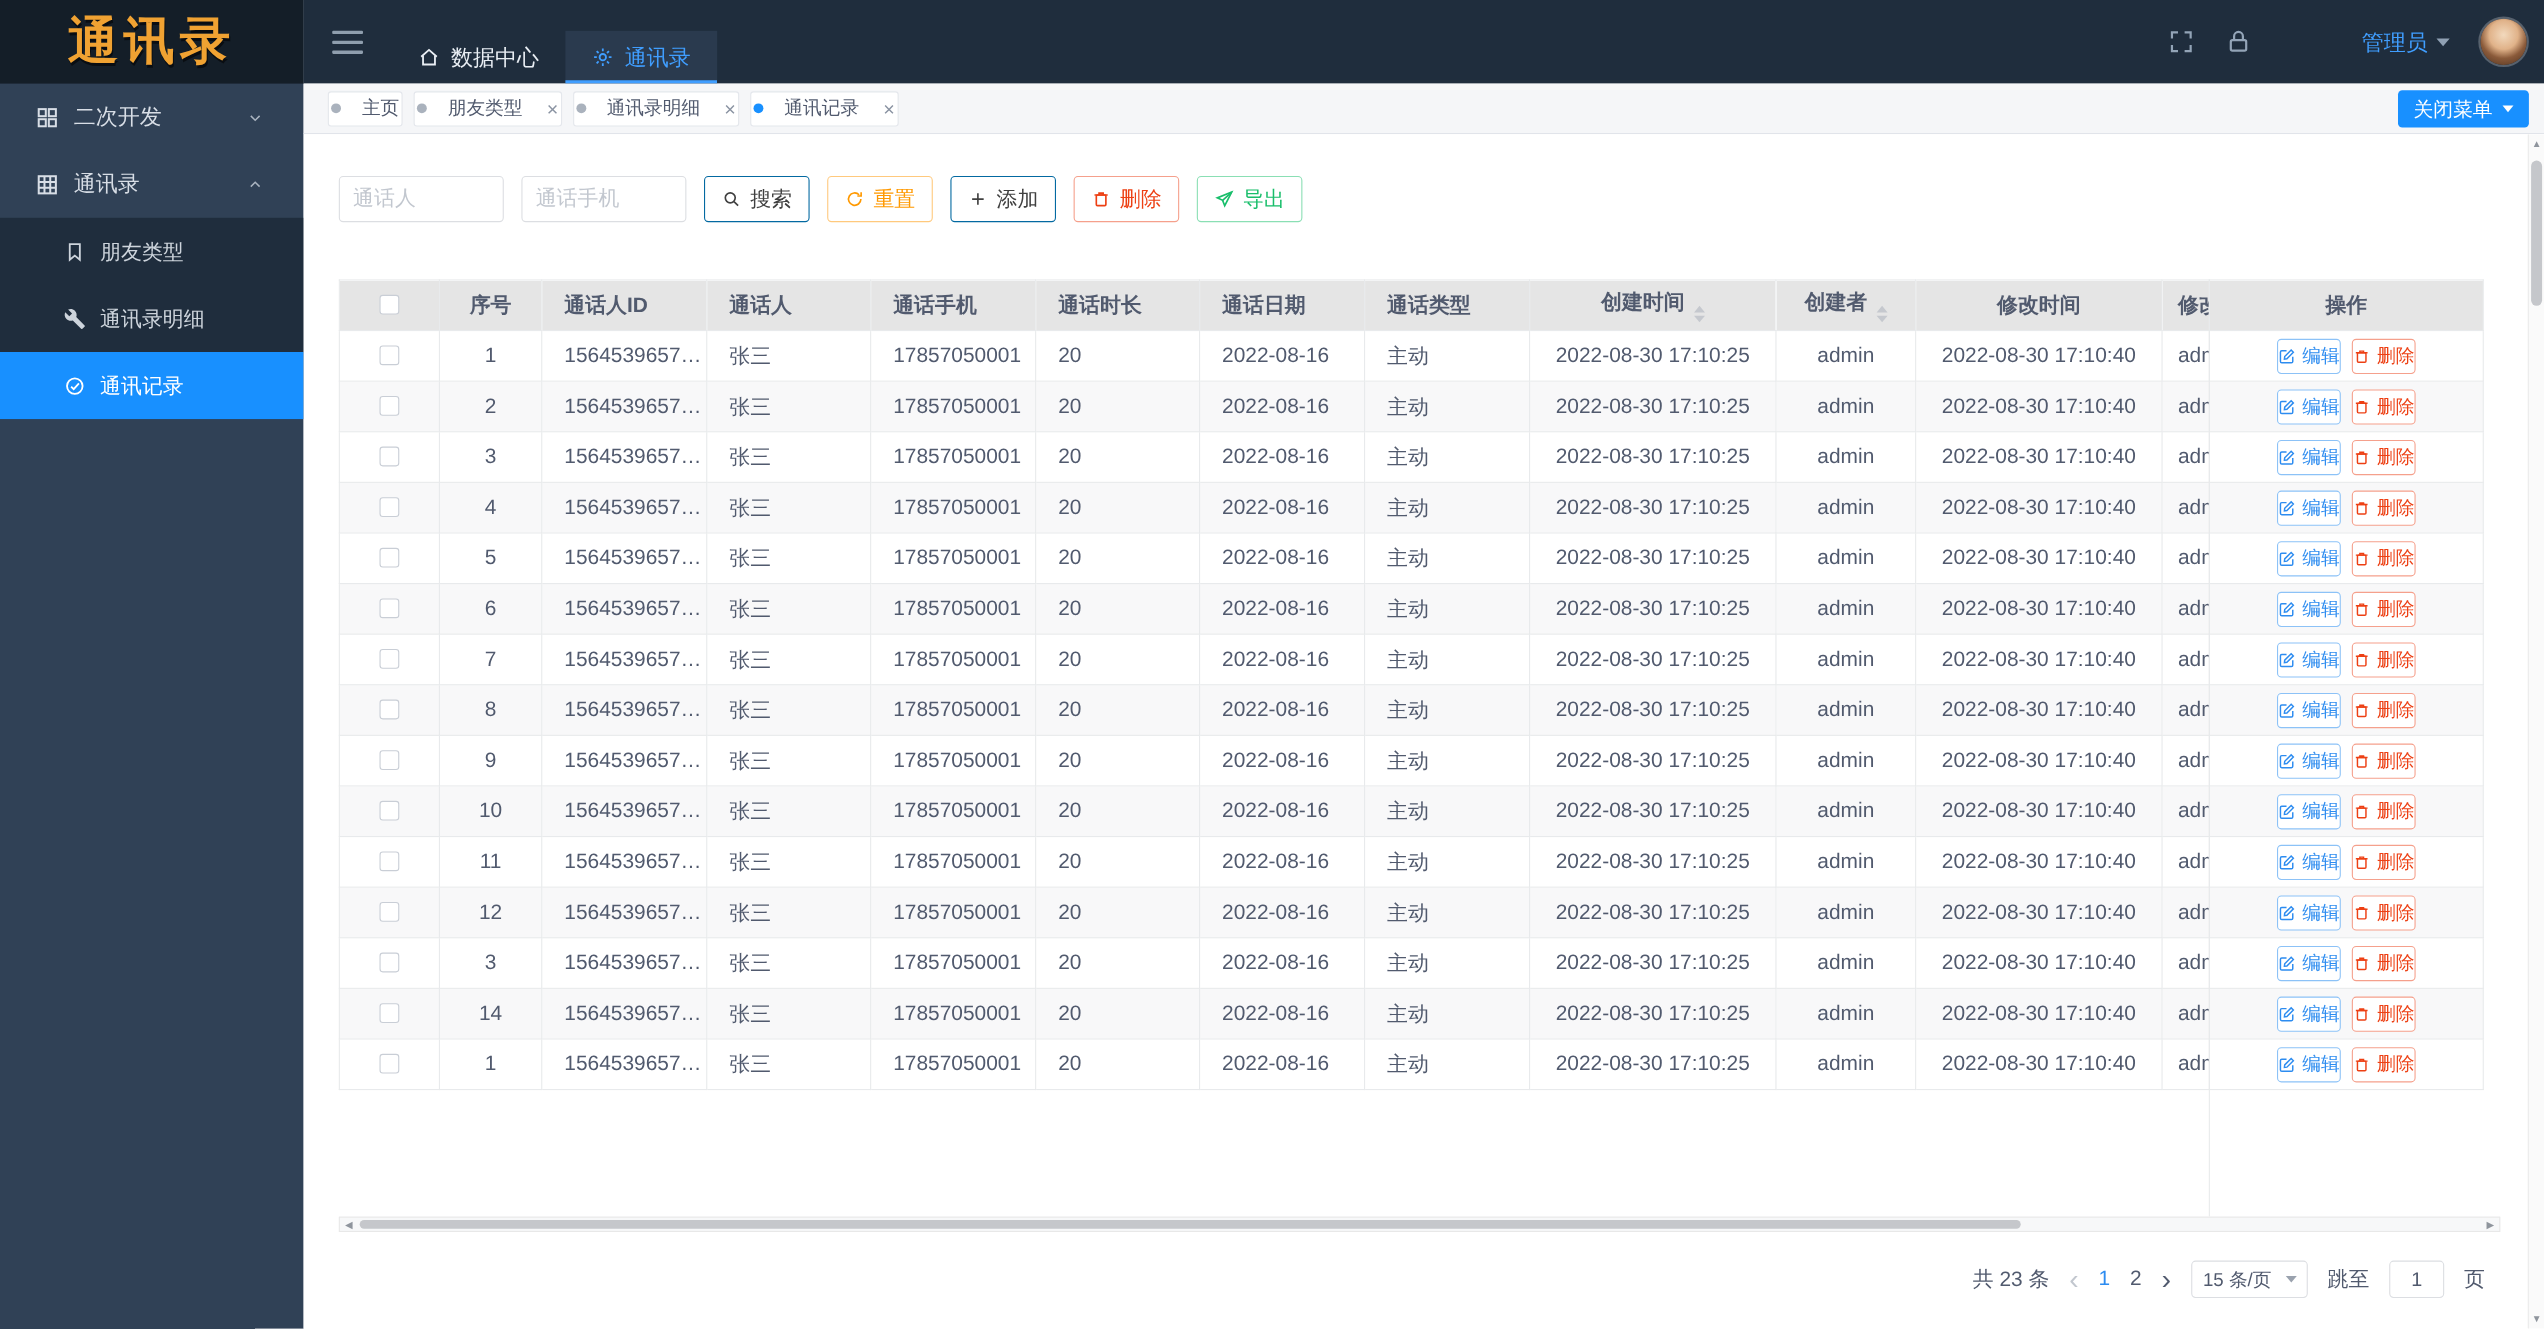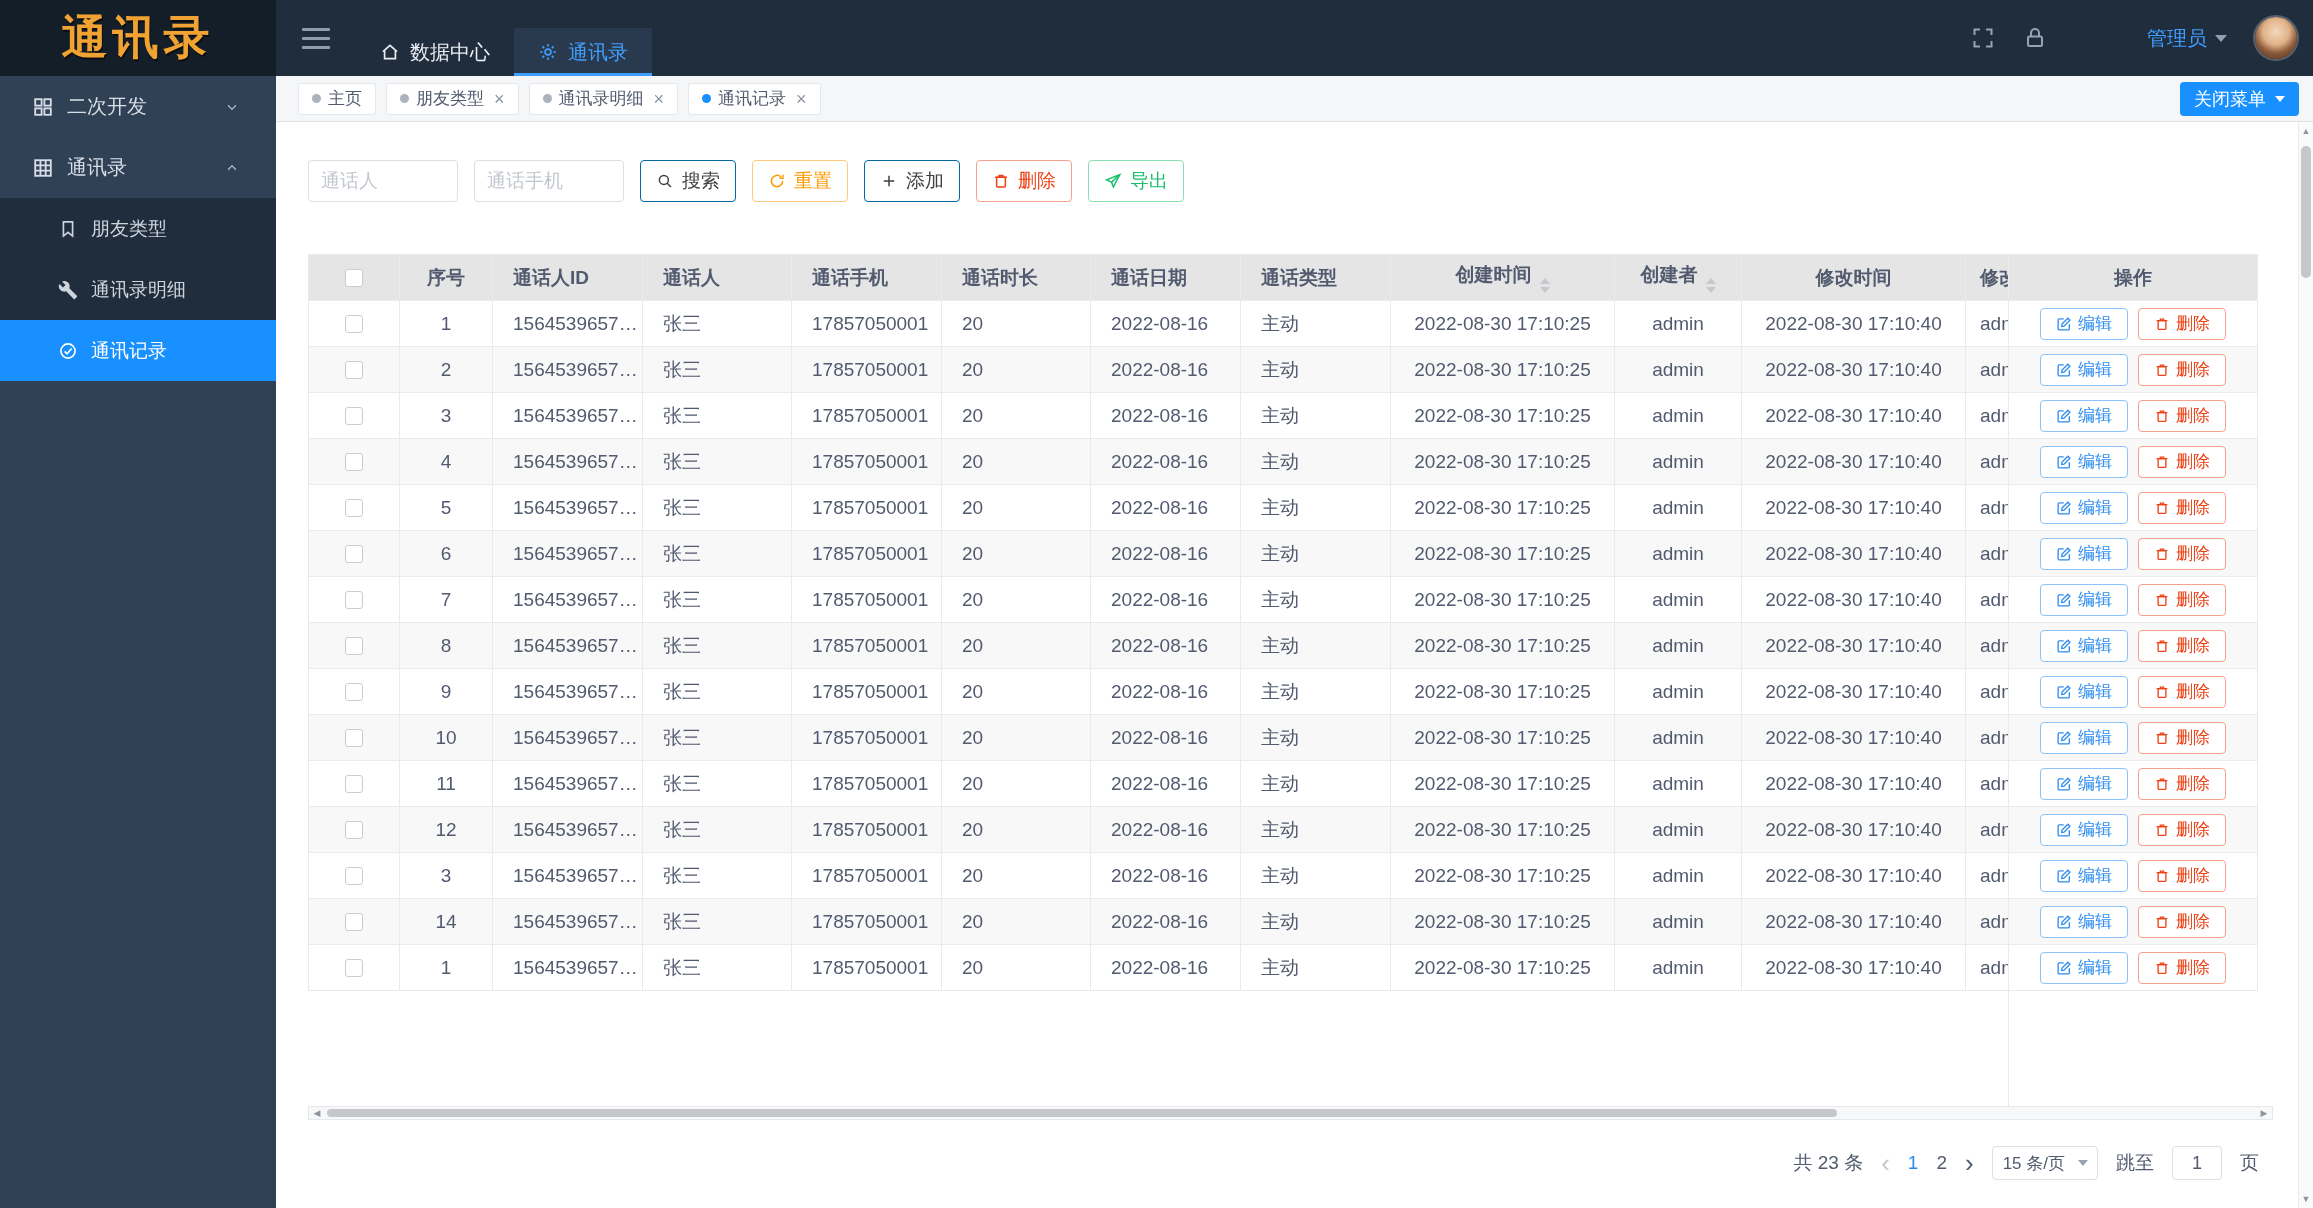--- a/index.html
+++ b/index.html
@@ -34,21 +34,21 @@
   .nav-tab.active { background:#2a3a4e; color:#409eff; box-shadow:inset 0 -3px 0 #409eff; }
   .nav-right { margin-left:auto; display:flex; align-items:center; gap:28px; padding-right:16px; }
   .nav-icon { width:24px; height:24px; color:#93a4b7; cursor:pointer; }
   .nav-icon svg { width:100%; height:100%; display:block; }
   .user { display:flex; align-items:center; gap:8px; margin-left:72px; cursor:pointer; }
   .user-name { color:#409eff; font-size:20px; }
   .caret { width:0; height:0; border-left:6px solid transparent; border-right:6px solid transparent; border-top:7px solid #8fa0b3; display:inline-block; }
   .avatar { width:42px; height:42px; border-radius:50%; flex:none; background:radial-gradient(circle at 50% 35%, #f2d9bd 0%, #e0b289 38%, #8a5a3a 62%, #4a2f1d 100%); box-shadow:0 0 0 2px rgba(255,255,255,.25); }
 
   .tagsbar { height:46px; background:#f5f6f8; border-bottom:1px solid #dfe3e8; display:flex; align-items:center; gap:10px; padding-left:22px; position:relative; flex:none; }
-  .tag { display:inline-flex; align-items:center; gap:7px; height:32px; padding:0 13px; background:#fff; border:1px solid #e4e7ec; border-radius:3px; font-size:17px; color:#515a6e; cursor:pointer; }
+  .tag { display:inline-flex; align-items:center; gap:19px; height:32px; padding:0 2px; background:#fff; border:1px solid #e4e7ec; border-radius:3px; font-size:17px; color:#515a6e; cursor:pointer; }
   .dot { width:9px; height:9px; border-radius:50%; background:#aab2bd; flex:none; }
   .tag.active .dot { background:#1890ff; }
   .tag .x { color:#8a93a2; font-size:18px; line-height:1; margin-left:3px; }
   .close-menu { position:absolute; right:14px; top:6px; height:34px; display:inline-flex; align-items:center; gap:9px; background:#1890ff; color:#fff; font-size:18px; padding:0 14px; border:none; border-radius:4px; cursor:pointer; font-family:inherit; }
   .close-menu .caret { border-top-color:#fff; border-left-width:5px; border-right-width:5px; border-top-width:6px; }
 
   .main { flex:1; background:#fff; position:relative; overflow:hidden; }
 
   
   .toolbar { display:flex; align-items:center; gap:16px; padding:38px 96px 0 32px; }
@@ -71,21 +71,21 @@
   thead th { background:#e5e5e5; font-weight:bold; }
   tbody tr:nth-child(even) td { background:#f8f8f9; }
   .al { text-align:left; padding-left:20px; }
   .ac { text-align:center; }
   .clip { padding-left:14px; }
   .cb { display:inline-block; width:18px; height:18px; border:1px solid #c9ced6; border-radius:3px; background:#fff; vertical-align:middle; }
   .sorter { display:inline-flex; flex-direction:column; margin-left:8px; vertical-align:-3px; }
   .sorter i { display:block; width:0; height:0; border-left:5px solid transparent; border-right:5px solid transparent; }
   .sorter .cu { border-bottom:6px solid #c5c8ce; margin-bottom:3px; }
   .sorter .cd { border-top:6px solid #c5c8ce; }
-  .op-btn { display:inline-flex; align-items:center; gap:6px; height:32px; padding:0 15px; margin:0 5px; border-radius:4px; background:#fff; font-size:17px; cursor:pointer; font-family:inherit; vertical-align:middle; }
+  .op-btn { display:inline-flex; align-items:center; gap:6px; height:32px; padding:0 0; margin:0 5px; border-radius:4px; background:#fff; font-size:17px; cursor:pointer; font-family:inherit; vertical-align:middle; }
   svg.ic { width:16px; height:16px; display:block; flex:none; }
   .op-edit { color:#2d8cf0; border:1px solid #8cc2f7; }
   .op-del { color:#ed4014; border:1px solid #f5a08c; }
 
   
   .hscroll { position:relative; margin-left:32px; width:1965px; height:14px; background:#f7f8f9; border:1px solid #e8e8e8; display:flex; align-items:center; justify-content:space-between; }
   .hs-arrow { width:16px; text-align:center; font-size:9px; color:#8f959d; line-height:12px; user-select:none; }
   .hs-thumb { position:absolute; left:18px; top:2px; height:8px; width:1510px; background:#c5c7cb; border-radius:4px; }
   .vscroll { position:absolute; top:0; right:0; width:15px; height:100%; background:#fafafa; border-left:1px solid #ececec; }
   .vs-arrow { width:100%; text-align:center; font-size:9px; color:#8f959d; padding-top:4px; }

